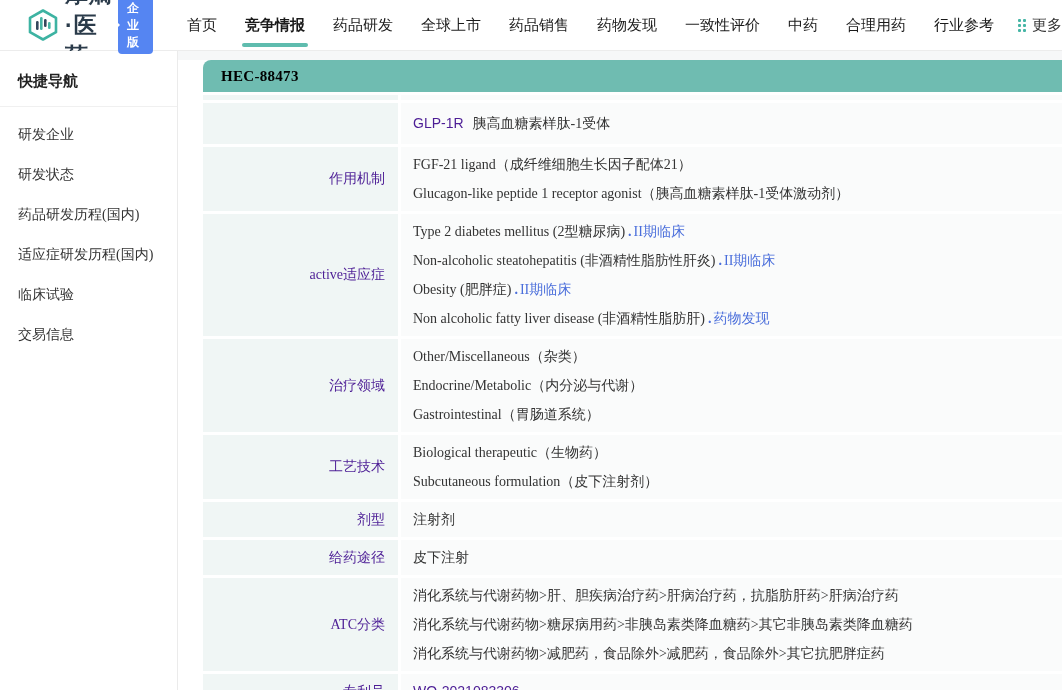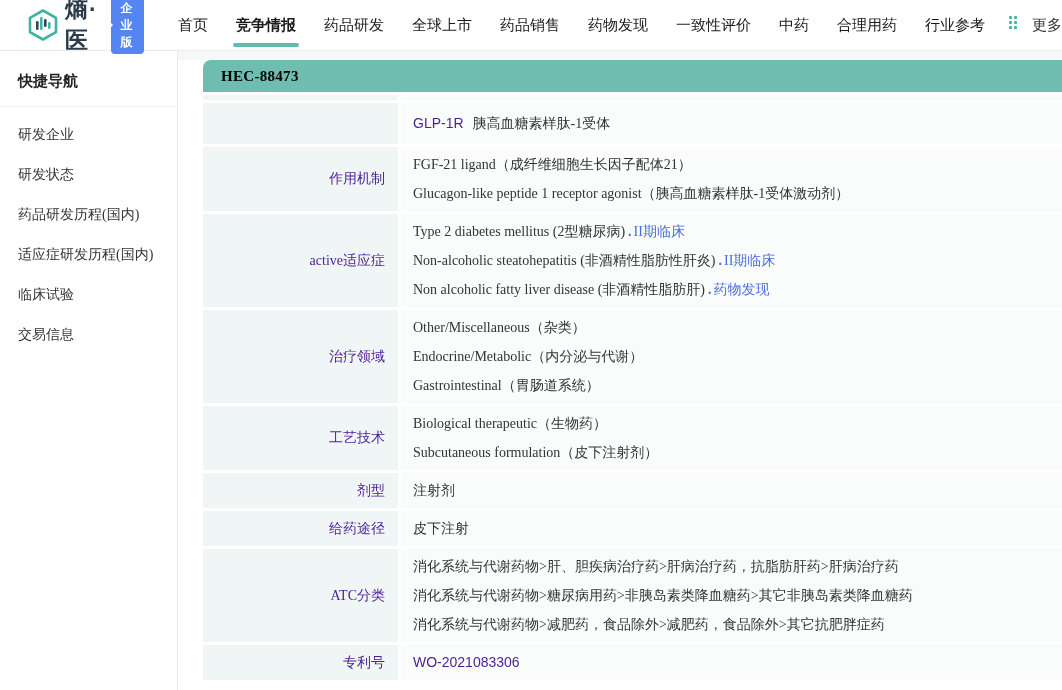--- a/index.html
+++ b/index.html
@@ -18,21 +18,21 @@
     position:relative; }
   .badge::before { content:""; position:absolute; left:-2px; top:50%; margin-top:-4px;
     border:4px solid transparent; border-left-color:#fff; }
   .nav { display:flex; align-items:center; gap:28px; margin-left:34px; font-size:15px;
     color:#1a1a1a; height:100%; }
   .nav-item { position:relative; height:100%; display:flex; align-items:center; cursor:pointer;
     white-space:nowrap; }
   .nav-item.active { font-weight:700; }
   .nav-item.active::after { content:""; position:absolute; bottom:3px; left:-3px; right:-3px;
     height:4px; border-radius:2px; background:#5fbcae; }
-  .nav-more { display:flex; align-items:flex-start; gap:15px; margin-left:24px; font-size:15px;
+  .nav-more { display:flex; align-items:center; gap:6px; margin-left:24px; font-size:15px;
     cursor:pointer; white-space:nowrap; }
   .grid-icon { display:grid; grid-template-columns:repeat(2,3px); grid-auto-rows:3px; gap:2px; }
   .grid-icon i { background:#45b5a5; border-radius:1px; }
 
   
   .page { display:flex; height:639px; }
   .sidebar { width:178px; background:#fff; border-right:1px solid #ebebeb; flex-shrink:0; }
   .sb-title { font-size:15px; font-weight:700; padding:21px 0 15px 18px;
     border-bottom:1px solid #f0f0f0; color:#222; }
   .sb-list { list-style:none; padding-top:8px; }
@@ -140,20 +140,21 @@
           <div class="row-value">
             <div class="line"><span class="seg">FGF-21 ligand（成纤维细胞生长因子配体21）</span></div>
             <div class="line"><span class="seg">Glucagon-like peptide 1 receptor agonist（胰高血糖素样肽-1受体激动剂）</span></div>
           </div>
         </div>
         <div class="row">
           <div class="row-label">active适应症</div>
           <div class="row-value">
             <div class="line"><span class="seg">Type 2 diabetes mellitus (2型糖尿病)</span><span class="seg seg-dot">.</span><span class="seg seg-blue">II期临床</span></div>
             <div class="line"><span class="seg">Non-alcoholic steatohepatitis (非酒精性脂肪性肝炎)</span><span class="seg seg-dot">.</span><span class="seg seg-blue">II期临床</span></div>
+            <div class="line"><span class="seg">Obesity (肥胖症)</span><span class="seg seg-dot">.</span><span class="seg seg-blue">II期临床</span></div>
             <div class="line"><span class="seg">Non alcoholic fatty liver disease (非酒精性脂肪肝)</span><span class="seg seg-dot">.</span><span class="seg seg-blue">药物发现</span></div>
           </div>
         </div>
         <div class="row">
           <div class="row-label">治疗领域</div>
           <div class="row-value">
             <div class="line"><span class="seg">Other/Miscellaneous（杂类）</span></div>
             <div class="line"><span class="seg">Endocrine/Metabolic（内分泌与代谢）</span></div>
             <div class="line"><span class="seg">Gastrointestinal（胃肠道系统）</span></div>
           </div>

